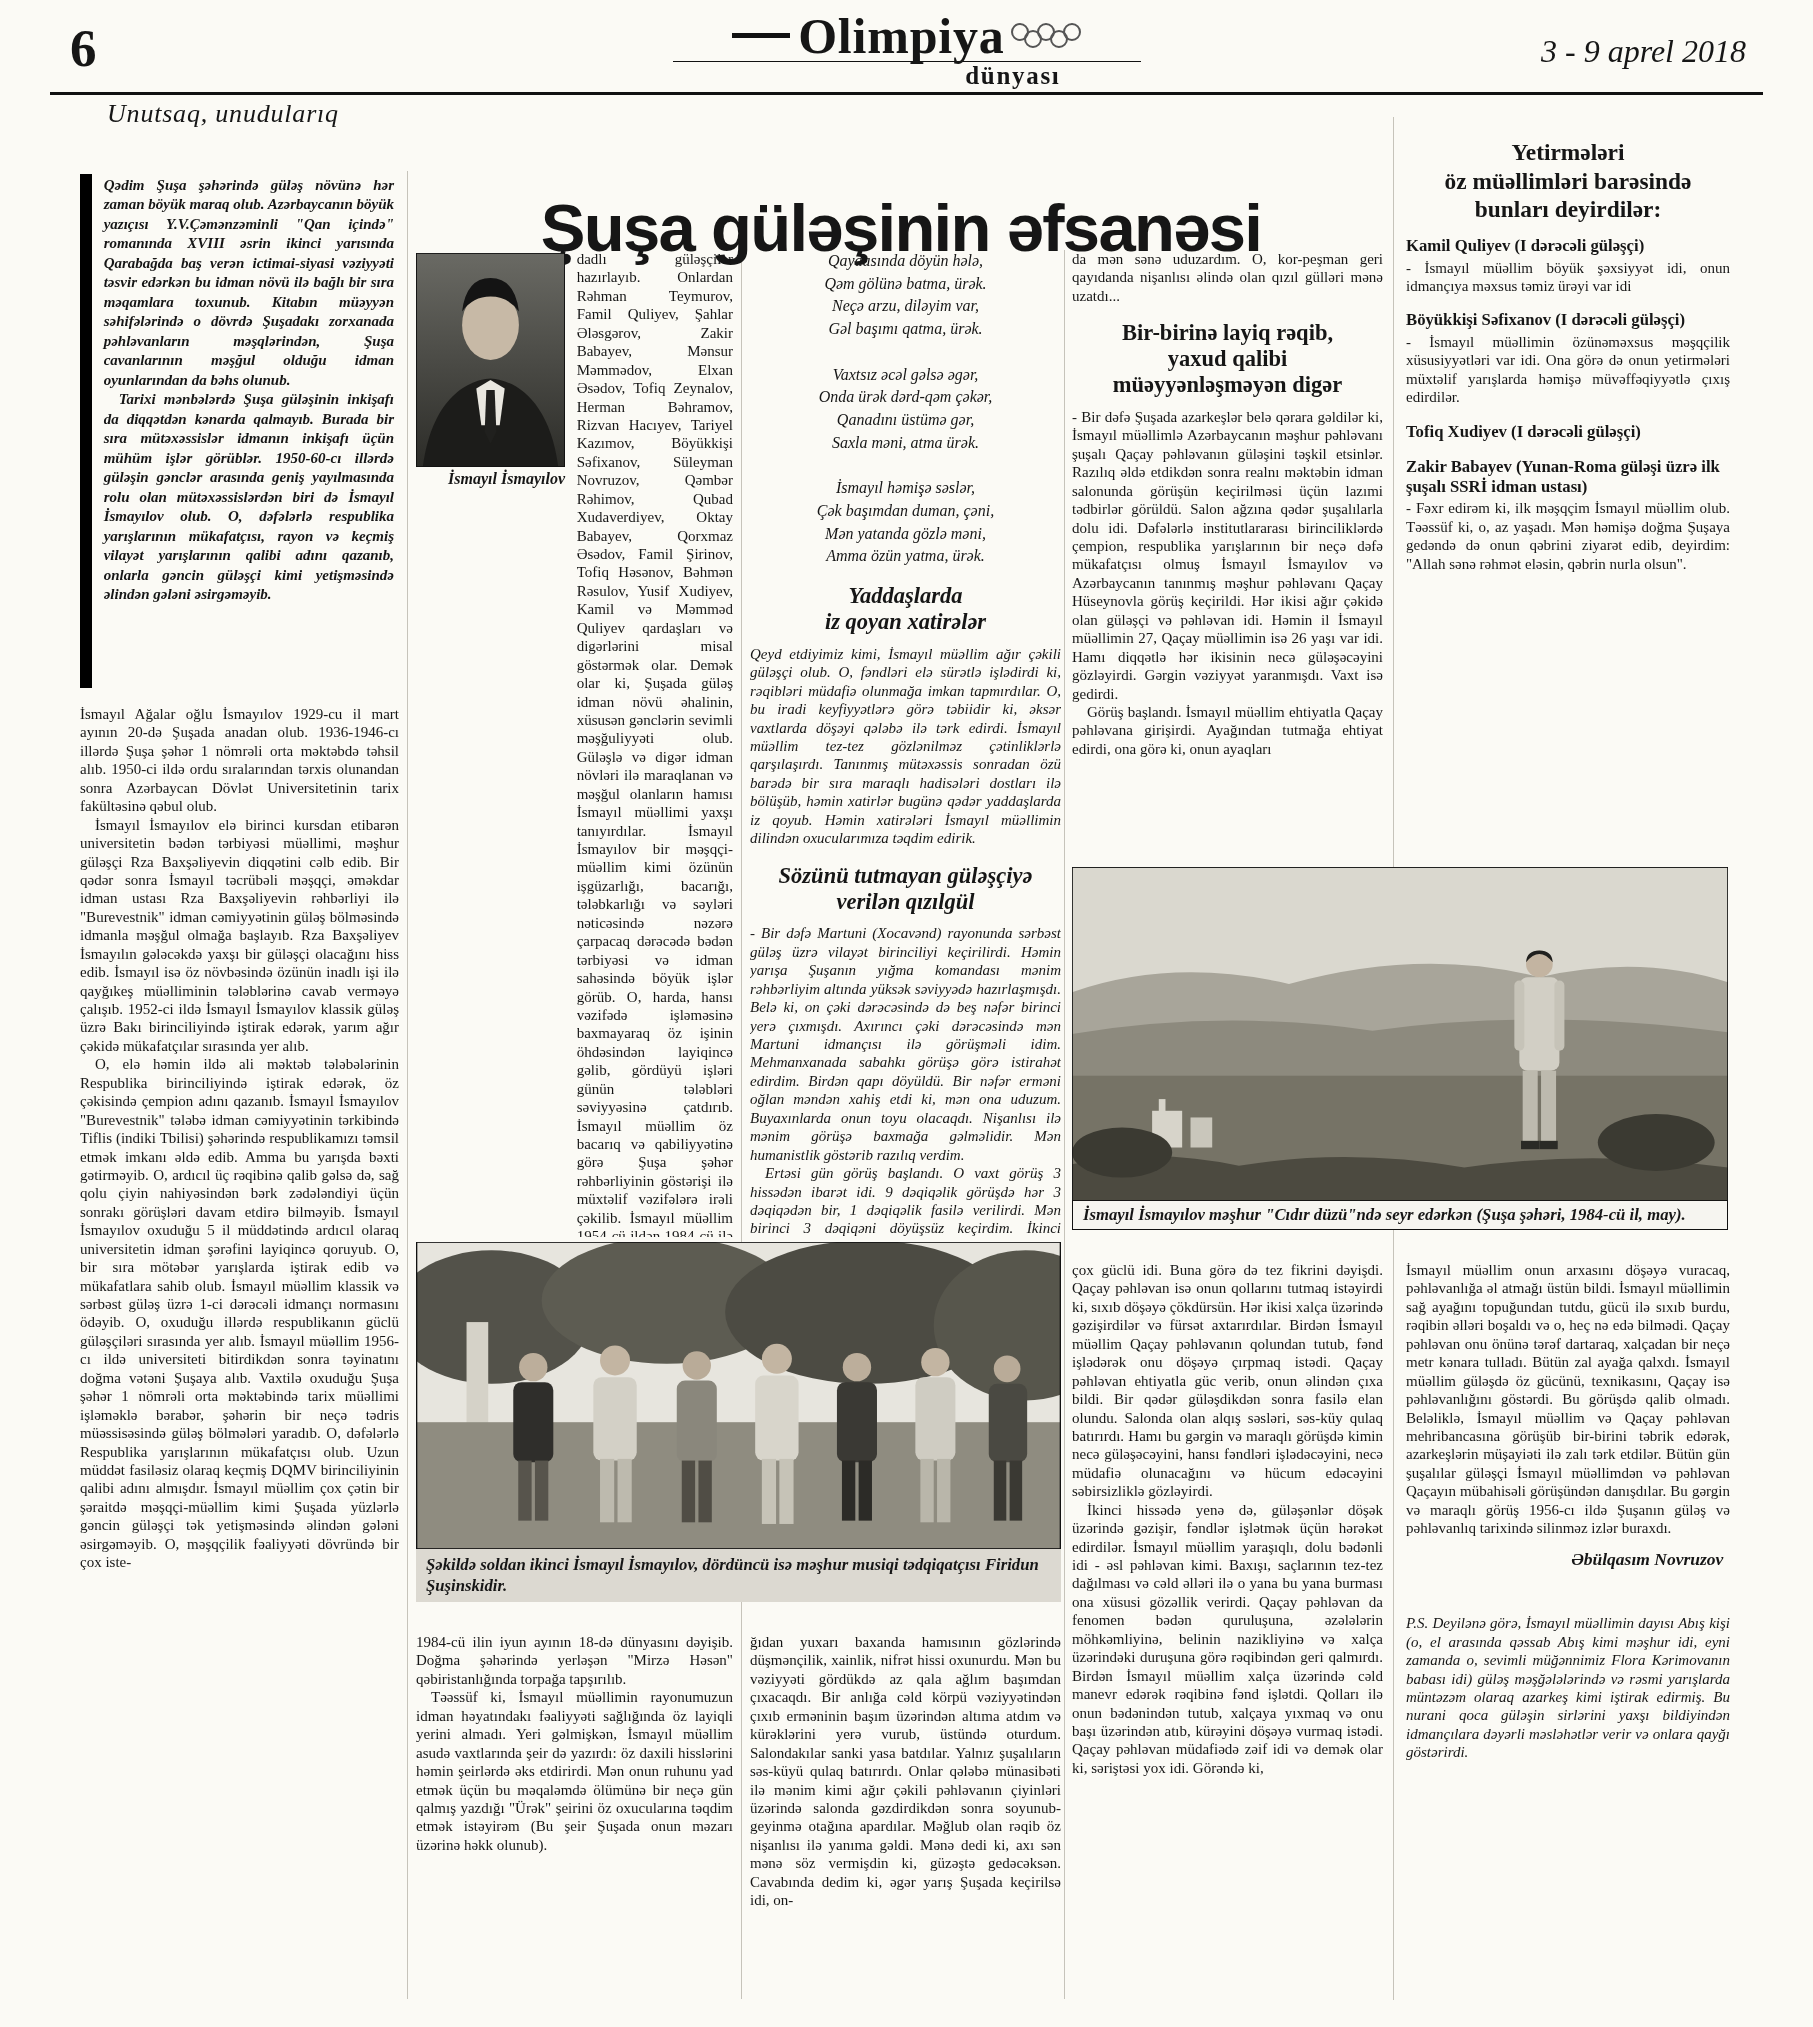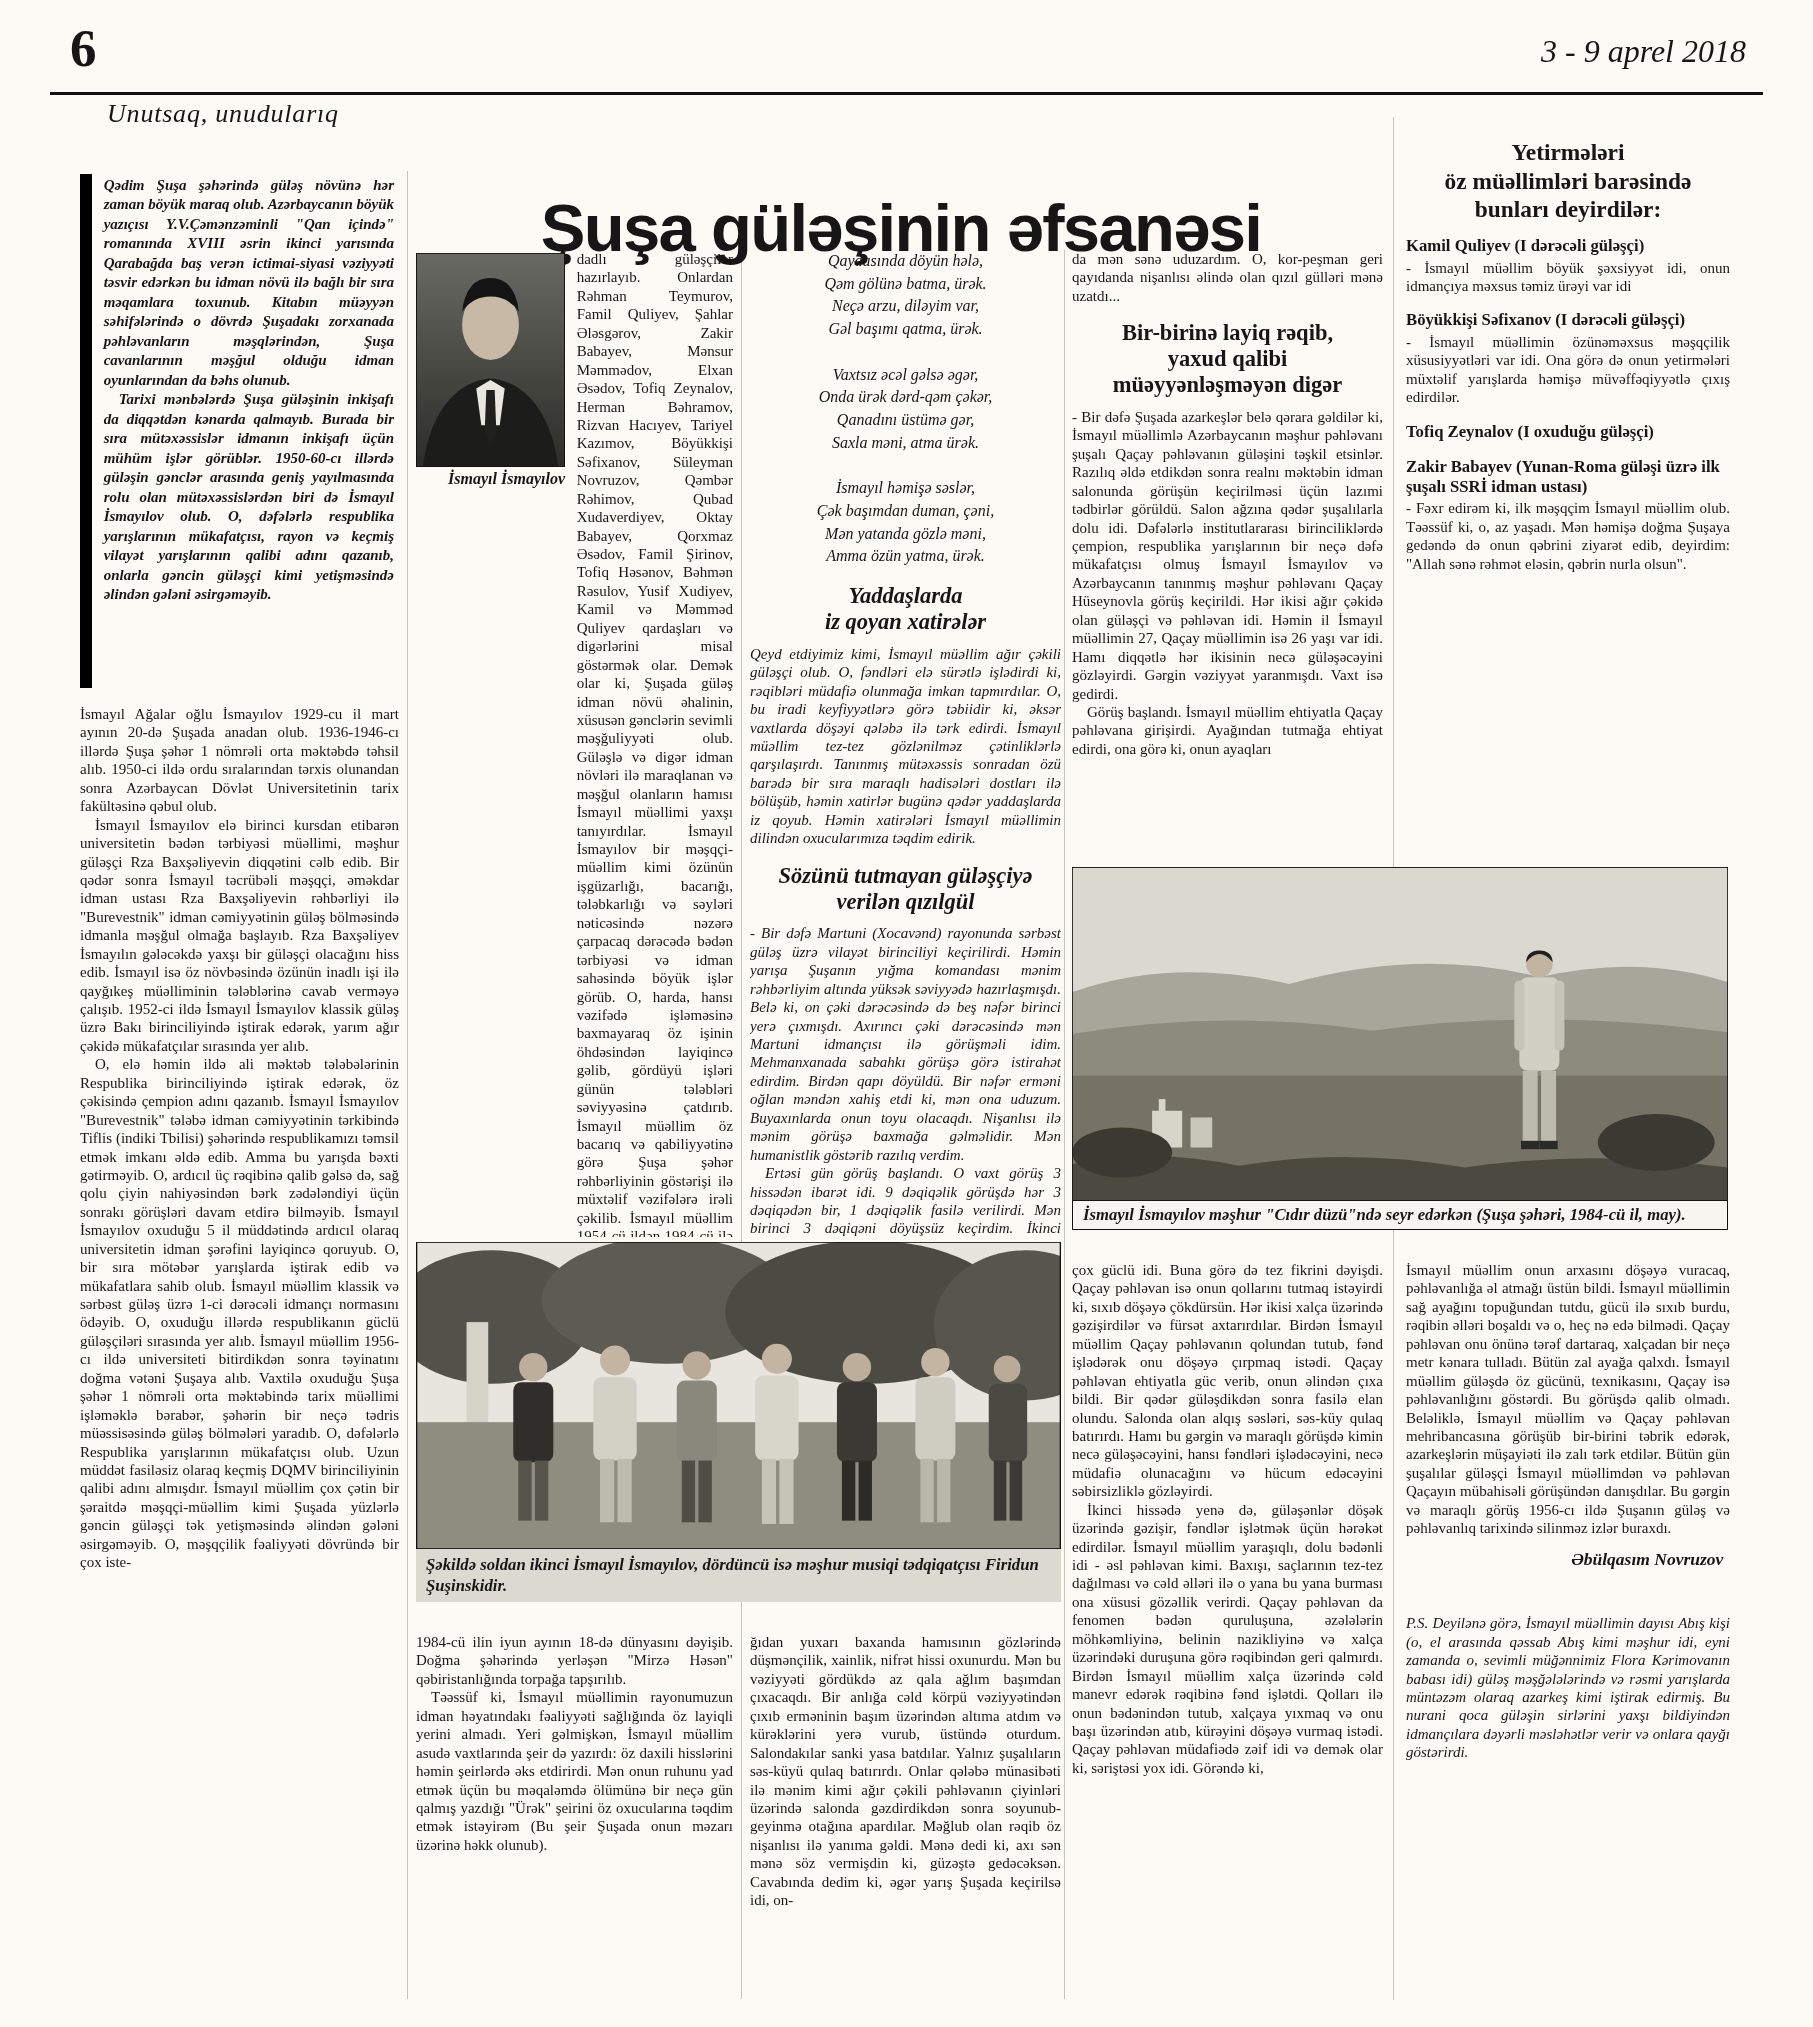--- a/index.html
+++ b/index.html
@@ -58,20 +58,36 @@
   .ps{font-style:italic;margin-top:44px;}
   
   .vrule{position:absolute;width:0.8px;background:#c6c3ba;z-index:0;}
 </style>
 </head>
 <body>
 
 <div class="page">
 
   <div class="page-num">6</div>
+  <div class="masthead">
+    <div class="mast-row">
+      <span class="mast-dash"></span>
+      <span class="mast-title">Olimpiya</span>
+      <span class="rings">
+          <i></i>
+          <i></i>
+          <i></i>
+          <i></i>
+          <i></i>
+        </span>
+    </div>
+    <div class="mast-sub-wrap">
+      <span class="mast-sub">dünyası</span>
+    </div>
+  </div>
   <div class="issue-date">3 - 9 aprel 2018</div>
   <div class="header-rule"></div>
 
   <div class="vrule" style="left:407px;top:171px;height:1828px;"></div>
   <div class="vrule" style="left:741px;top:250px;height:1749px;"></div>
   <div class="vrule" style="left:1064px;top:250px;height:1749px;"></div>
   <div class="vrule" style="left:1393px;top:117px;height:1883px;"></div>
 
   <div class="kicker">Unutsaq, unudularıq</div>
   <h1 class="headline">Şuşa güləşinin əfsanəsi</h1>
@@ -150,21 +166,21 @@
           <div class="t-name">Kamil Quliyev (I dərəcəli güləşçi)</div>
           <div class="t-text txt">- İsmayıl müəllim böyük şəxsiyyət idi, onun idmançıya məxsus təmiz ürəyi var idi</div>
         </div>
 
         <div class="testimonial">
           <div class="t-name">Böyükkişi Səfixanov (I dərəcəli güləşçi)</div>
           <div class="t-text txt">- İsmayıl müəllimin özünəməxsus məşqçilik xüsusiyyətləri var idi. Ona görə də onun yetirmələri müxtəlif yarışlarda həmişə müvəffəqiyyətlə çıxış edirdilər.</div>
         </div>
 
         <div class="testimonial">
-          <div class="t-name">Tofiq Zeynalov (I oxuduğu güləşçi)</div>
+          <div class="t-name">Tofiq Xudiyev (I dərəcəli güləşçi)</div>
         </div>
 
         <div class="testimonial">
           <div class="t-name">Zakir Babayev (Yunan-Roma güləşi üzrə ilk şuşalı SSRİ idman ustası)</div>
           <div class="t-text txt">- Fəxr edirəm ki, ilk məşqçim İsmayıl müəllim olub. Təəssüf ki, o, az yaşadı. Mən həmişə doğma Şuşaya gedəndə də onun qəbrini ziyarət edib, deyirdim: "Allah sənə rəhmət eləsin, qəbrin nurla olsun".</div>
         </div>
       </div>
   </div>
 
   <div class="landscape-wrap">

